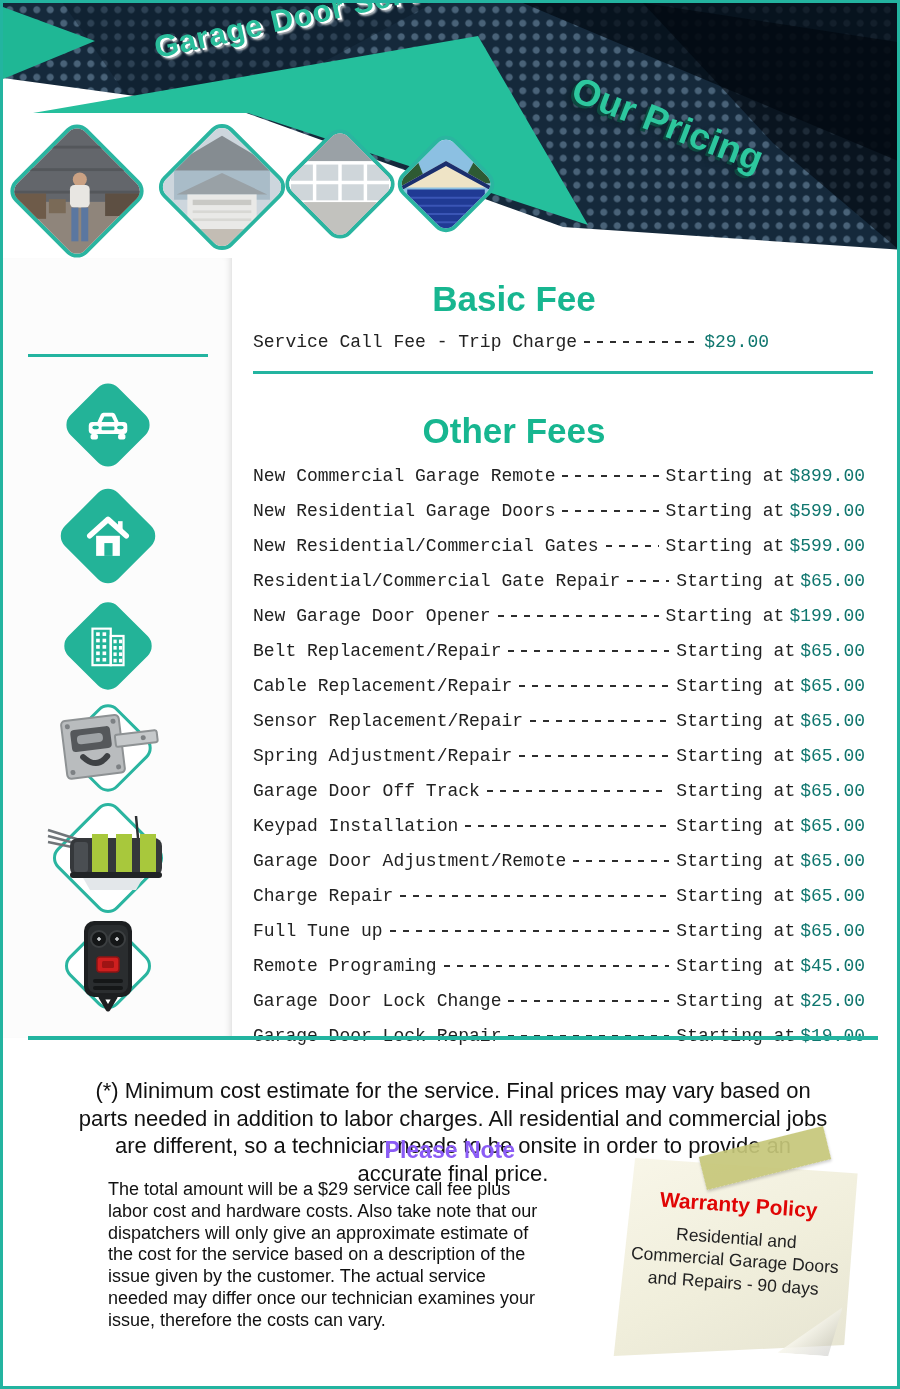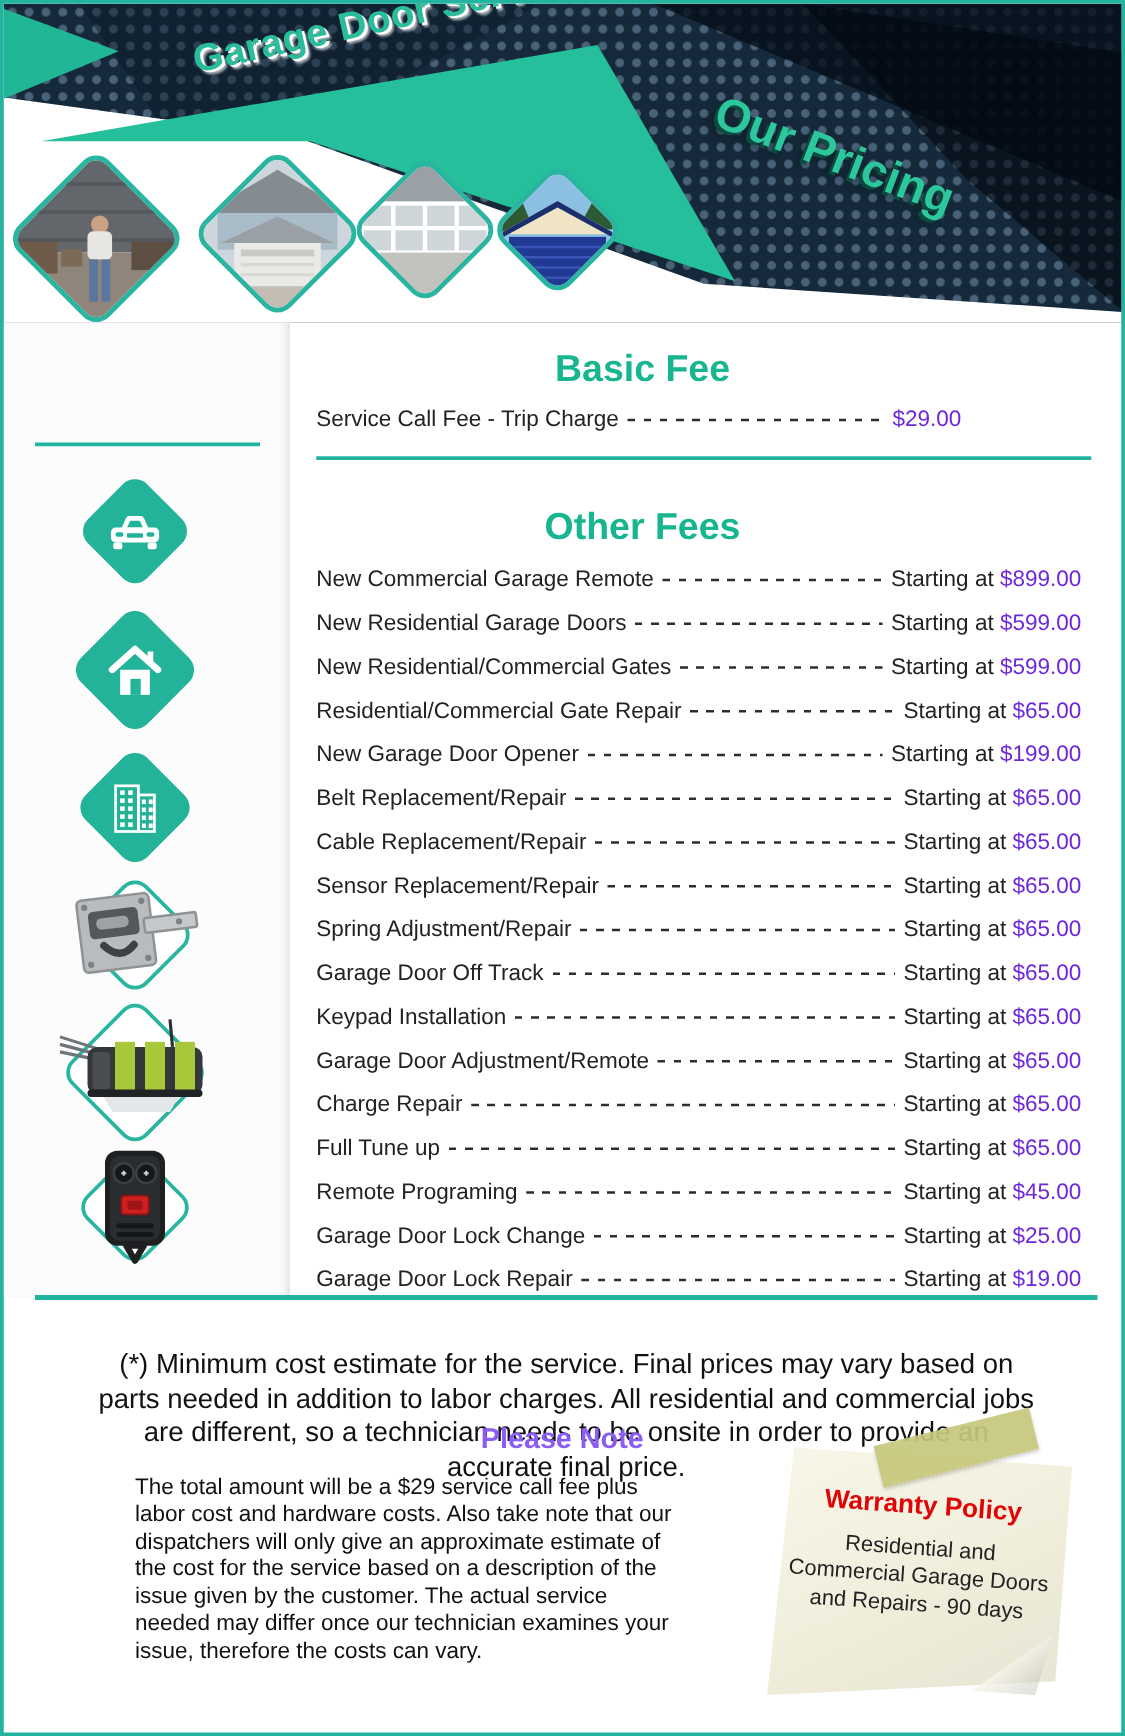--- a/index.html
+++ b/index.html
@@ -41,30 +41,30 @@
   .aside{position:absolute;left:0;top:255px;width:229px;height:780px;background:#fcfcfc;
          box-shadow:inset -7px 0 9px -7px rgba(0,0,0,.18);}
   .aside-line{position:absolute;left:25px;top:96px;width:180px;height:3px;background:#23b4a0;}
   .sd{position:absolute;left:105px;transform:translate(-50%,-50%) rotate(45deg);border-radius:14px;}
   .sd.icon{background:#23b398;display:flex;align-items:center;justify-content:center;}
   .sd.icon svg{transform:rotate(-45deg);display:block;}
   .sd.photo{background:#fff;border:3px solid #2ab5a0;}
   .ph{position:absolute;left:105px;transform:translate(-50%,-50%);}
   
   .content{position:absolute;left:250px;top:255px;width:626px;}
-  .sec-heading{width:522px;text-align:center;margin:0;font-size:30px;font-weight:bold;color:#17b690;}
+  .sec-heading{width:522px;text-align:center;margin:0;font-size:35px;font-weight:bold;color:#17b690;}
   .h-basic{margin-top:21px;}
   .h-other{margin-top:37px;}
-  .fee-row{display:flex;align-items:center;height:35px;font-size:18px;color:#222;}
+  .fee-row{display:flex;align-items:center;height:35px;font-size:18px;color:#222;font-family:Liberation Mono, monospace;}
   .basic-row{width:516px;margin-top:5px;}
   .fee-label{white-space:nowrap;}
   .leader{flex:1;height:2px;margin:0 7px;align-self:center;
           background:repeating-linear-gradient(90deg,#2d2d2d 0 6px,transparent 6px 13px);}
   .fee-right{white-space:nowrap;}
-  .price{color:#6d28d9;margin-left:5px;text-align:right;}
+  .price{color:#0f766e;margin-left:5px;text-align:right;}
   .divider1{margin-top:12px;width:620px;height:3px;background:#23b4a0;}
   .fee-list{margin-top:7px;width:612px;}
   
   .divider2{position:absolute;left:25px;top:1033px;width:850px;height:4px;background:#23b4a0;}
   .disclaimer{position:absolute;left:70px;top:1052px;width:760px;text-align:center;
               font-size:22px;line-height:1.25;color:#111;}
   .bottom{position:absolute;left:0;top:1128px;width:900px;height:258px;}
   .note-col{position:absolute;left:105px;top:6px;width:437px;}
   .please-note{color:#8b5cf6;font-size:23px;font-weight:bold;text-align:right;margin:0 30px 15px 0;}
   .note-body{font-size:18px;line-height:1.21;color:#111;margin:0;}

